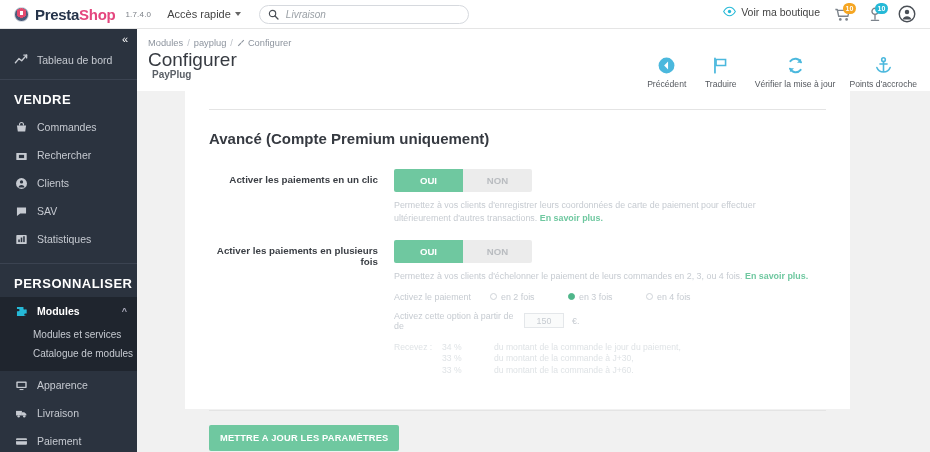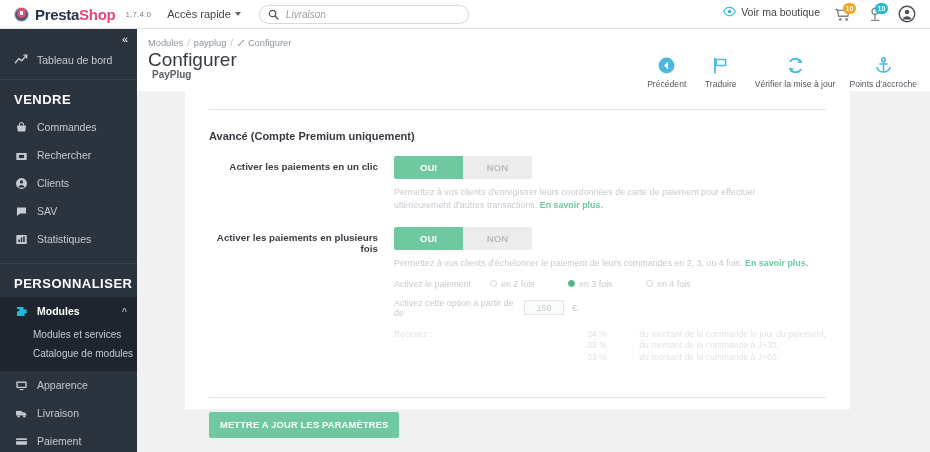--- a/index.html
+++ b/index.html
@@ -73,21 +73,21 @@
   .psub { font-size:10px; color:#5a5f66; font-weight:bold; padding-left:15px; margin-top:-1px;}
   .toolbar { position:absolute; right:6px; top:27px; display:flex; gap:0px; }
   .tb-item { width:auto; min-width:54px; padding:0 7px; display:flex; flex-direction:column; align-items:center; gap:4px; cursor:pointer; }
   .tb-item .lab { font-size:8.6px; color:#55595f; white-space:nowrap; }
 
   
   .content { position:absolute; left:137px; top:91px; width:793px; height:361px; background:#f1f1f1; }
   .panel { position:absolute; left:48px; top:0px; width:665px; height:318px; background:#fff; }
   .panel-inner { padding:18px 24px 0 24px; }
   .hr-top { height:1px; background:#e4e4e4; margin:0 0 20px 0; }
-  .legend { font-size:11px; font-weight:bold; color:#363a41; margin-bottom:14px; }
+  .legend { font-size:15px; font-weight:bold; color:#363a41; margin-bottom:22px; }
 
   .frow { display:flex; margin-bottom:2px; }
   .flab { width:185px; text-align:right; font-size:9.8px; font-weight:bold; color:#3b3f45; padding-right:16px; padding-top:5px; }
   .fctl { flex:1; }
 
   .toggle { display:inline-flex; border-radius:2px; overflow:hidden; width:138px; }
   .toggle div { flex:1; text-align:center; font-size:9.6px; font-weight:bold; padding:6px 0; cursor:pointer; }
   .toggle .on { background:#6fc8a0; color:#ffffff; }
   .toggle .off { background:#ececec; color:#b9bcc0; }
 
@@ -98,21 +98,21 @@
   .radio-line .rl-lead { width:96px; }
   .rpick { display:flex; align-items:center; gap:4px; width:78px; cursor:pointer; }
   .rdot { width:7px; height:7px; border-radius:50%; border:1px solid #cfd4d9; background:#fff; }
   .rdot.sel { background:#4fb68a; border-color:#4fb68a; }
 
   .amt-line { display:flex; align-items:center; gap:8px; margin-top:9px; font-size:8.9px; color:#c6cbd1; }
   .amt-line .al-lead { width:122px; }
   .amt-input { width:40px; height:15px; border:1px solid #e4e7ea; background:#fafbfb; font-size:8.9px; color:#c6cbd1; text-align:center; padding:0 3px; }
   .euro { font-size:8.9px; color:#c6cbd1; }
 
-  .recv { display:flex; margin-top:11px; font-size:8.6px; color:#dfe3e6; line-height:11.5px;justify-content:space-between;}
+  .recv { display:flex; margin-top:11px; font-size:8.6px; color:#dfe3e6; line-height:11.5px;}
   .recv .rv-lead { width:48px; }
   .recv .rv-rows div { display:flex; }
   .recv .rv-rows .pct { width:52px; }
 
   .hr-bot { height:1px; background:#e4e4e4; margin:34px 0 0 0; }
   .submit {
     display:inline-block; margin-top:14px; background:#6fc8a0; color:#fff;
     font-size:9.3px; font-weight:bold; padding:8px 11px; border:none; border-radius:2px; cursor:pointer;
     letter-spacing:0.2px;
   }

